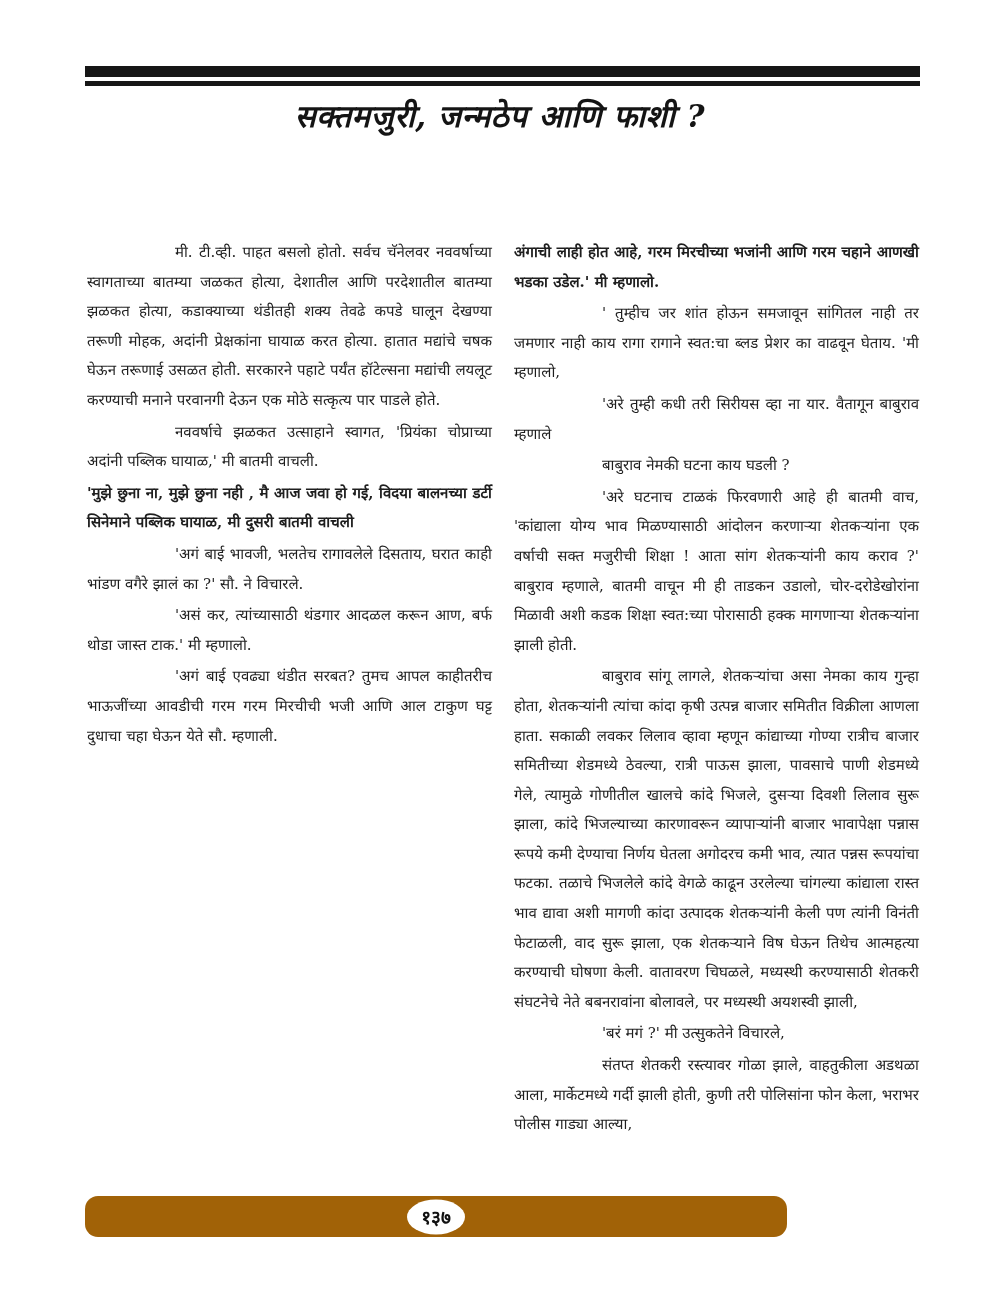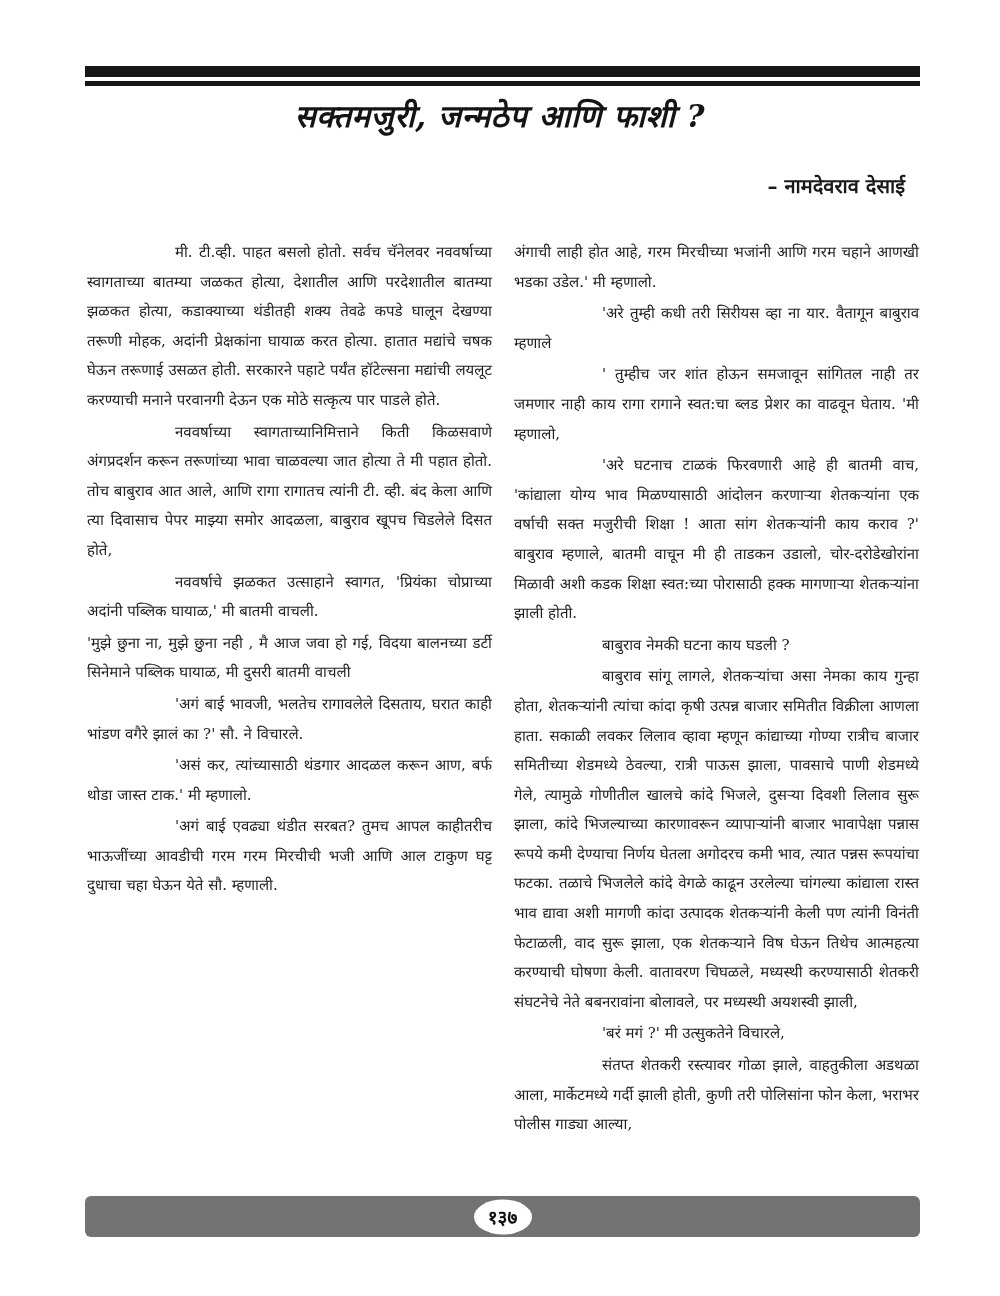--- a/index.html
+++ b/index.html
@@ -58,27 +58,27 @@
     overflow: hidden;
   }
   .col p {
     margin: 2px;
     font-size: 15px;
     line-height: 29.6px;
     text-align: justify;
     text-indent: 88px;
     color: #1e1e1e;
   }
-  .col p.flush { text-indent: 0; }
+  .col p.flush { text-indent: 0; font-weight: bold; }
   .footer-bar {
     position: absolute;
     left: 85px; top: 1196px;
-    width: 835px; height: 41px;
-    background: #737373;
-    border-radius: 6px;
+    width: 702px; height: 41px;
+    background: #a16207;
+    border-radius: 13px;
   }
   .page-badge {
     position: absolute;
     left: 50%; top: 50%;
     transform: translate(-50%, -50%);
     width: 58px; height: 35px;
     background: #ffffff;
     border-radius: 50%;
     display: flex;
     align-items: center;
@@ -91,39 +91,37 @@
 </head>
 <body>
 
 <div class="page">
 
   <div class="rule-thick"></div>
   <div class="rule-thin"></div>
 
   <div class="title">सक्तमजुरी, जन्मठेप आणि फाशी ?</div>
 
-  <div class="byline">– नामदेवराव देसाई</div>
 
   <div class="columns">
     <div class="col">
       <p>मी. टी.व्ही. पाहत बसलो होतो. सर्वच चॅनेलवर नववर्षाच्या स्वागताच्या बातम्या जळकत होत्या, देशातील आणि परदेशातील बातम्या झळकत होत्या, कडाक्याच्या थंडीतही शक्य तेवढे कपडे घालून देखण्या तरूणी मोहक, अदांनी प्रेक्षकांना घायाळ करत होत्या. हातात मद्यांचे चषक घेऊन तरूणाई उसळत होती. सरकारने पहाटे पर्यंत हॉटेल्सना मद्यांची लयलूट करण्याची मनाने परवानगी देऊन एक मोठे सत्कृत्य पार पाडले होते.</p>
-      <p>नववर्षाच्या स्वागताच्यानिमित्ताने किती किळसवाणे अंगप्रदर्शन करून तरूणांच्या भावा चाळवल्या जात होत्या ते मी पहात होतो. तोच बाबुराव आत आले, आणि रागा रागातच त्यांनी टी. व्ही. बंद केला आणि त्या दिवासाच पेपर माझ्या समोर आदळला, बाबुराव खूपच चिडलेले दिसत होते,</p>
       <p>नववर्षाचे झळकत उत्साहाने स्वागत, 'प्रियंका चोप्राच्या अदांनी पब्लिक घायाळ,' मी बातमी वाचली.</p>
       <p class="flush">'मुझे छुना ना, मुझे छुना नही , मै आज जवा हो गई, विदया बालनच्या डर्टी सिनेमाने पब्लिक घायाळ, मी दुसरी बातमी वाचली</p>
       <p>'अगं बाई भावजी, भलतेच रागावलेले दिसताय, घरात काही भांडण वगैरे झालं का ?' सौ. ने विचारले.</p>
       <p>'असं कर, त्यांच्यासाठी थंडगार आदळल करून आण, बर्फ थोडा जास्त टाक.' मी म्हणालो.</p>
       <p>'अगं बाई एवढ्या थंडीत सरबत? तुमच आपल काहीतरीच भाऊजींच्या आवडीची गरम गरम मिरचीची भजी आणि आल टाकुण घट्ट दुधाचा चहा घेऊन येते सौ. म्हणाली.</p>
 
     </div>
     <div class="col">
       <p class="flush">अंगाची लाही होत आहे, गरम मिरचीच्या भजांनी आणि गरम चहाने आणखी भडका उडेल.' मी म्हणालो.</p>
+      <p>' तुम्हीच जर शांत होऊन समजावून सांगितल नाही तर जमणार नाही काय रागा रागाने स्वत:चा ब्लड प्रेशर का वाढवून घेताय. 'मी म्हणालो,</p>
       <p>'अरे तुम्ही कधी तरी सिरीयस व्हा ना यार. वैतागून बाबुराव म्हणाले</p>
-      <p>' तुम्हीच जर शांत होऊन समजावून सांगितल नाही तर जमणार नाही काय रागा रागाने स्वत:चा ब्लड प्रेशर का वाढवून घेताय. 'मी म्हणालो,</p>
+      <p>बाबुराव नेमकी घटना काय घडली ?</p>
       <p>'अरे घटनाच टाळकं फिरवणारी आहे ही बातमी वाच, 'कांद्याला योग्य भाव मिळण्यासाठी आंदोलन करणाऱ्या शेतकऱ्यांना एक वर्षाची सक्त मजुरीची शिक्षा ! आता सांग शेतकऱ्यांनी काय कराव ?' बाबुराव म्हणाले, बातमी वाचून मी ही ताडकन उडालो, चोर-दरोडेखोरांना मिळावी अशी कडक शिक्षा स्वत:च्या पोरासाठी हक्क मागणाऱ्या शेतकऱ्यांना झाली होती.</p>
-      <p>बाबुराव नेमकी घटना काय घडली ?</p>
       <p>बाबुराव सांगू लागले, शेतकऱ्यांचा असा नेमका काय गुन्हा होता, शेतकऱ्यांनी त्यांचा कांदा कृषी उत्पन्न बाजार समितीत विक्रीला आणला हाता. सकाळी लवकर लिलाव व्हावा म्हणून कांद्याच्या गोण्या रात्रीच बाजार समितीच्या शेडमध्ये ठेवल्या, रात्री पाऊस झाला, पावसाचे पाणी शेडमध्ये गेले, त्यामुळे गोणीतील खालचे कांदे भिजले, दुसऱ्या दिवशी लिलाव सुरू झाला, कांदे भिजल्याच्या कारणावरून व्यापाऱ्यांनी बाजार भावापेक्षा पन्नास रूपये कमी देण्याचा निर्णय घेतला अगोदरच कमी भाव, त्यात पन्नस रूपयांचा फटका. तळाचे भिजलेले कांदे वेगळे काढून उरलेल्या चांगल्या कांद्याला रास्त भाव द्यावा अशी मागणी कांदा उत्पादक शेतकऱ्यांनी केली पण त्यांनी विनंती फेटाळली, वाद सुरू झाला, एक शेतकऱ्याने विष घेऊन तिथेच आत्महत्या करण्याची घोषणा केली. वातावरण चिघळले, मध्यस्थी करण्यासाठी शेतकरी संघटनेचे नेते बबनरावांना बोलावले, पर मध्यस्थी अयशस्वी झाली,</p>
       <p>'बरं मगं ?' मी उत्सुकतेने विचारले,</p>
       <p>संतप्त शेतकरी रस्त्यावर गोळा झाले, वाहतुकीला अडथळा आला, मार्केटमध्ये गर्दी झाली होती, कुणी तरी पोलिसांना फोन केला, भराभर पोलीस गाड्या आल्या,</p>
     </div>
   </div>
 
   <div class="footer-bar">
     <div class="page-badge">
       <span>१३७</span>
     </div>

